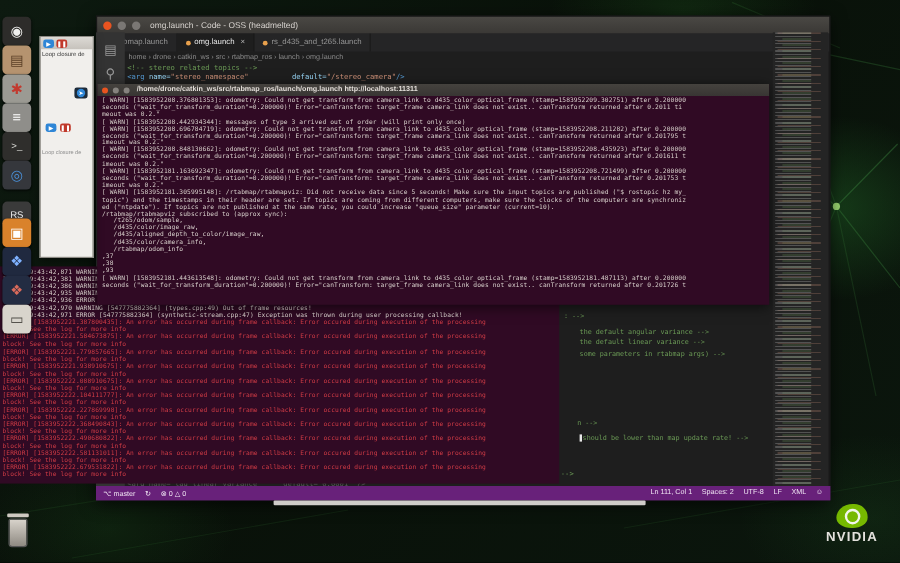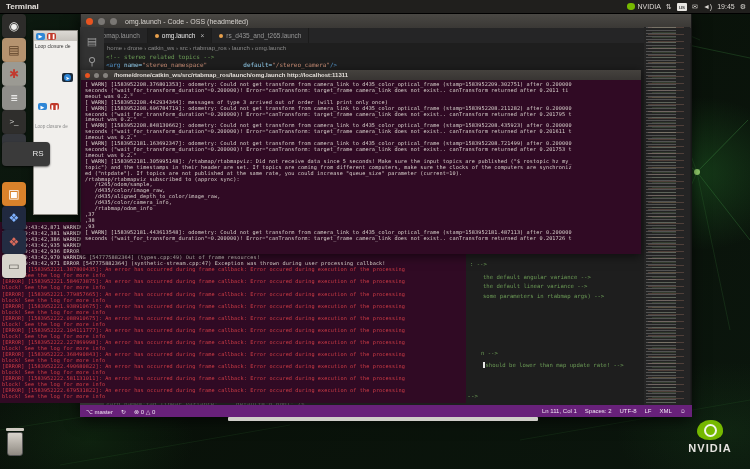--- a/index.html
+++ b/index.html
@@ -283,47 +283,35 @@
       </div>
       <div class="lch abs" style="top: 86px; background: rgb(143, 142, 138);">
         <span style="color: rgb(255, 255, 255); font-size: 12px;">≡</span>
       </div>
       <div class="lch abs" style="top: 110px; background: rgb(47, 46, 44);">
         <span style="color: rgb(216, 216, 212); font-size: 8px;">&gt;_</span>
       </div>
       <div class="lch abs" style="top: 134px; background: rgb(53, 55, 60);">
         <span style="color: rgb(74, 144, 217); font-size: 12px;">◎</span>
       </div>
-      <div class="lch abs" style="top: 142px; background: rgb(58, 58, 58); padding-left: 24px;">
+      <div class="lch abs" style="top: 168px; background: rgb(58, 58, 58);">
         <span style="color: rgb(232, 232, 232); font-size: 8px;">RS</span>
       </div>
       <div class="lch abs" style="top: 182px; background: rgb(217, 130, 43);">
         <span style="color: rgb(255, 255, 255); font-size: 12px;">▣</span>
       </div>
       <div class="lch abs" style="top: 206px; background: rgb(32, 41, 63);">
         <span style="color: rgb(127, 178, 255); font-size: 12px;">❖</span>
       </div>
       <div class="lch abs" style="top: 230px; background: rgb(35, 44, 66);">
         <span style="color: rgb(217, 106, 90); font-size: 12px;">❖</span>
       </div>
       <div class="lch abs" style="top: 254px; background: rgb(216, 212, 204);">
         <span style="color: rgb(85, 82, 76); font-size: 12px;">▭</span>
       </div>
     </div>
   <div id="trash" class="abs">
     <div class="lid"></div>
     <div class="can"></div>
   </div>
 
-  <div id="menubar" class="abs">
-    <span class="app">Terminal</span>
-    <span id="tray">
-        <span><span class="nv-dot"></span>NVIDIA</span>
-        <span>⇅</span>
-        <span class="boxed">us</span>
-        <span>✉</span>
-        <span>◄)</span>
-        <span>19:45</span>
-        <span>⚙</span>
-      </span>
-  </div>
 
 </div>
 
 </body></html>

